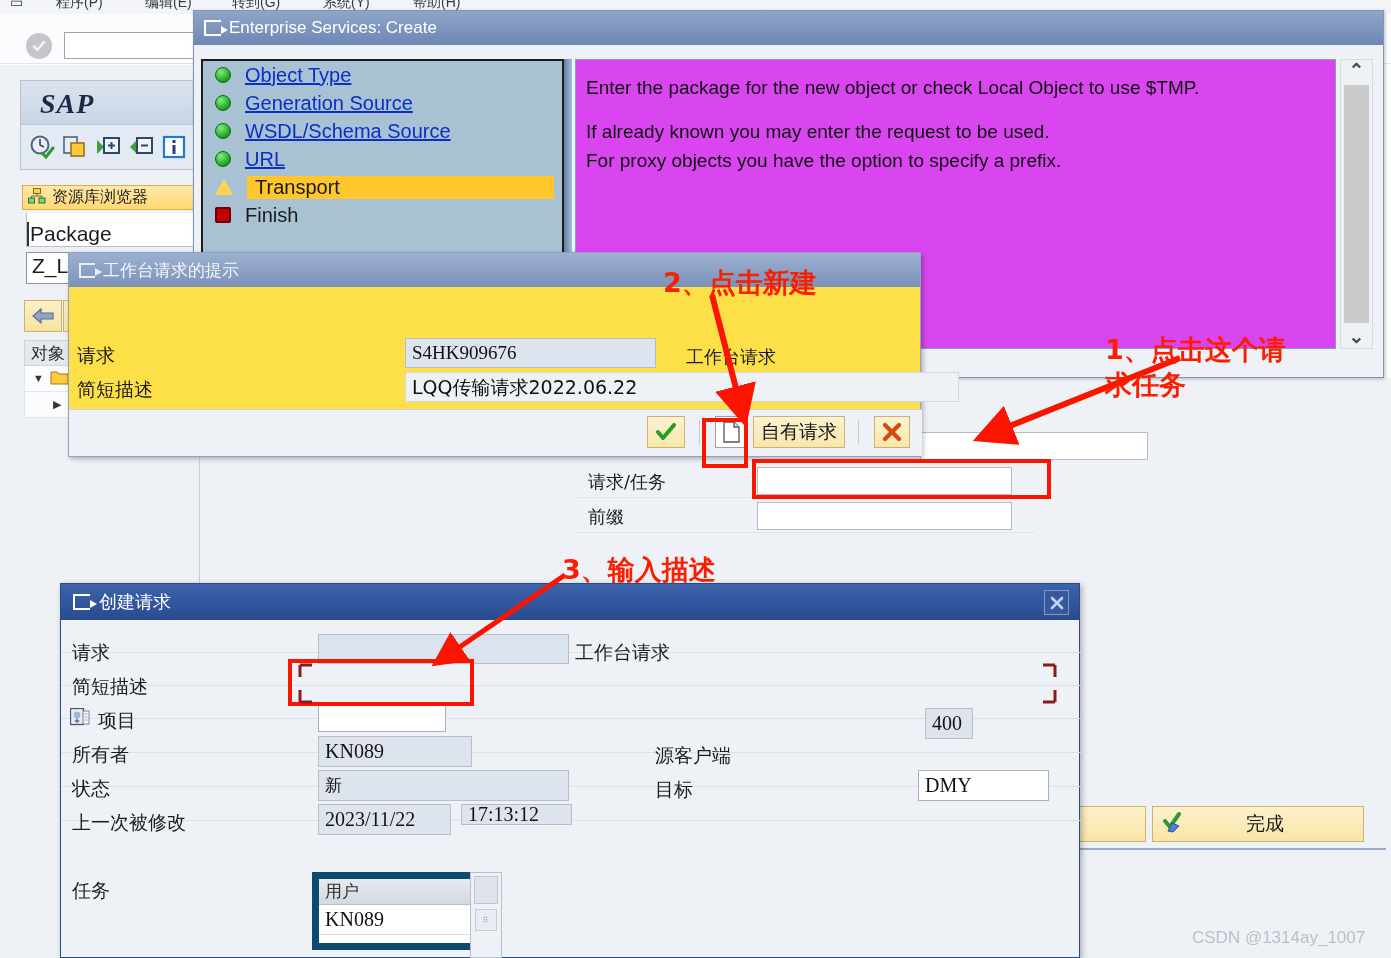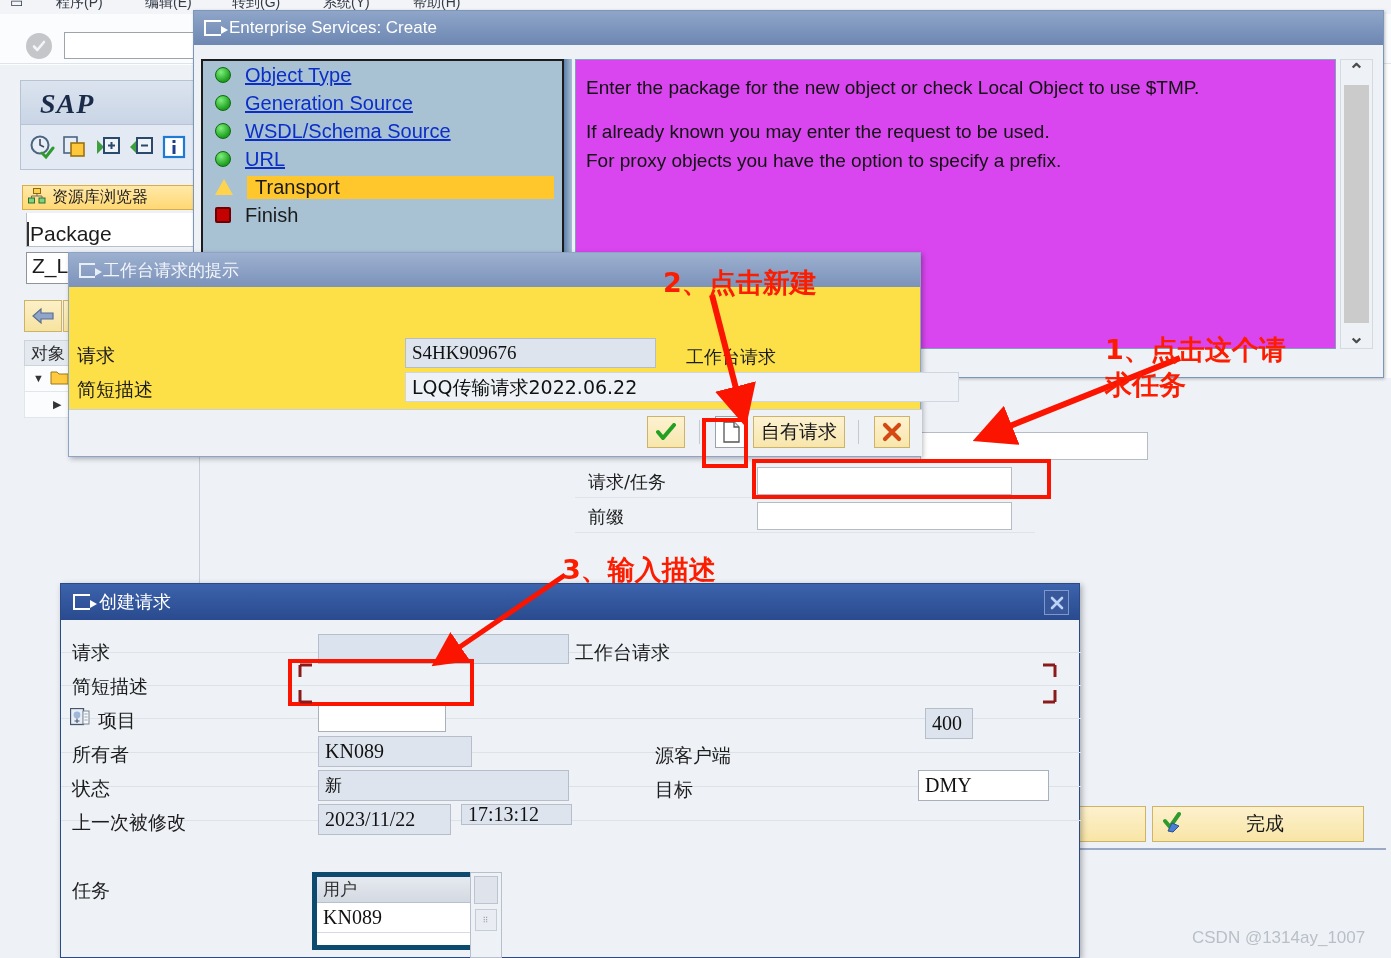--- a/index.html
+++ b/index.html
@@ -296,21 +296,21 @@
     background: #ffe9a8; border: 1px solid #e3c97c;
     font-family: "DejaVu Sans", sans-serif; font-size: 17px;
   }
   .d2-field.blank { background: #dbe3ee; }
   .d2-sep { position: absolute; left: 0; width: 1020px; height: 1px; background: #dde2e9; }
   .caret-blink {
     display: inline-block; width: 1px; height: 17px; background: #222; margin-left: 1px;
   }
   .task-list {
     position: absolute; left: 312px; top: 872px; width: 190px; height: 78px;
-    background: #fff; border: 5px solid #0c4a6e;
+    background: #fff; border: 7px solid #0c4a6e;
   }
   .task-list .th {
     height: 26px; background: linear-gradient(#e6eaf0,#d3d9e2); border-bottom: 1px solid #b8c0cb;
     font-size: 17px; color: #2e2e2e; padding-left: 6px; line-height: 25px;
     font-family: "DejaVu Sans", sans-serif;
   }
   .task-list .td {
     height: 30px; font-size: 20px; color: #111; padding-left: 6px; line-height: 29px;
     border-bottom: 1px solid #d6dbe3;
     font-family: "Liberation Serif", serif;

